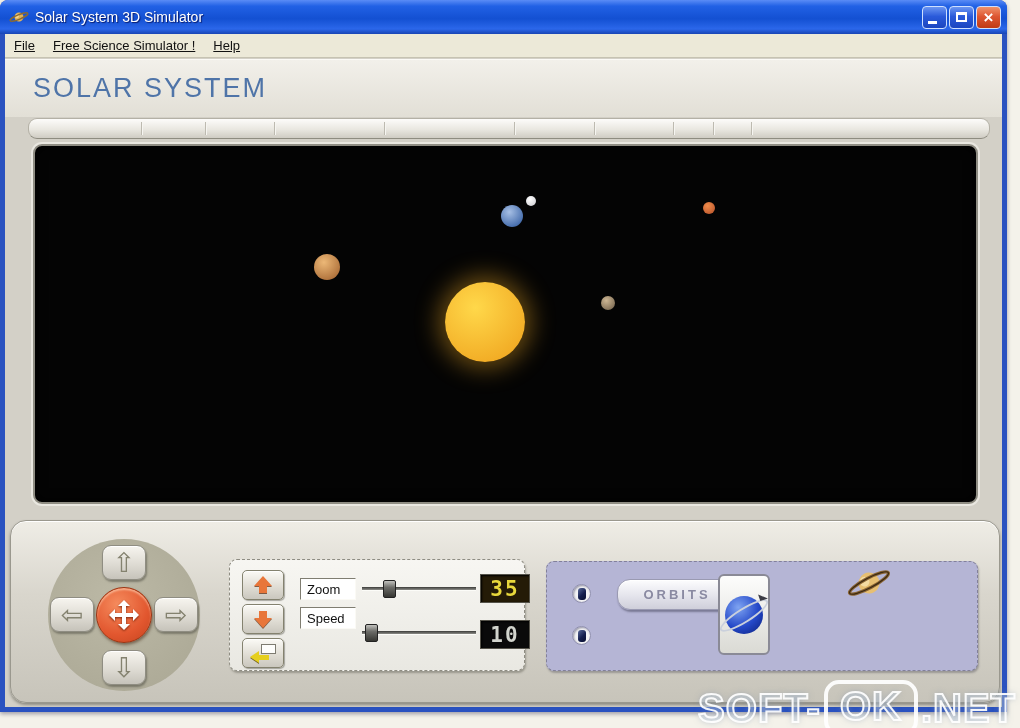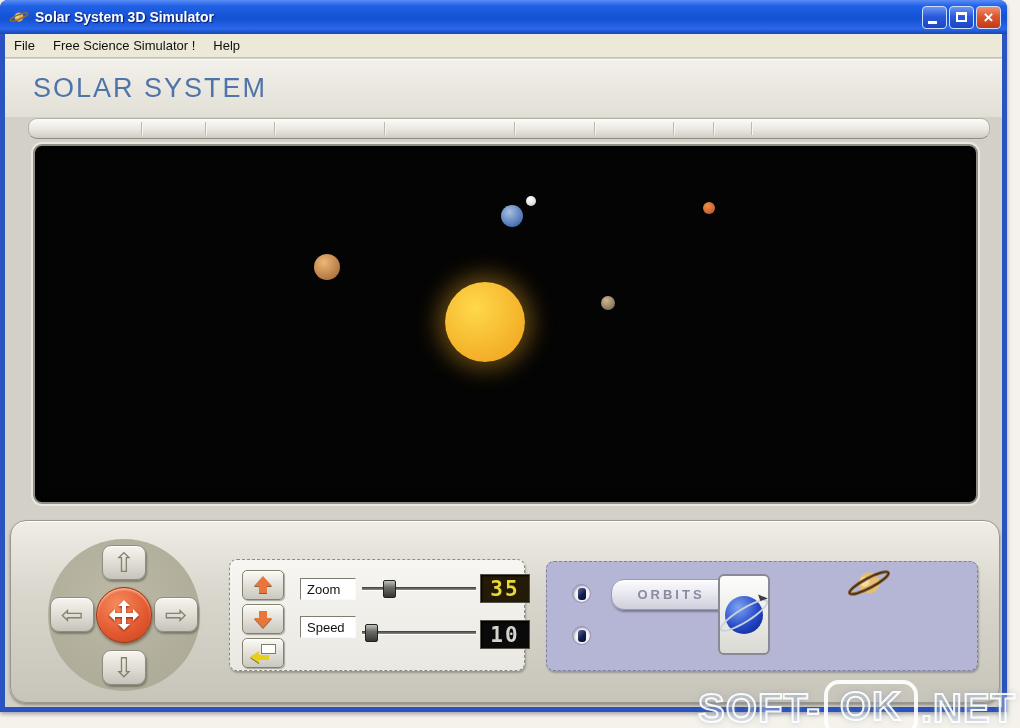--- a/index.html
+++ b/index.html
@@ -7,33 +7,33 @@
   body { background:#f4f2ea; font-family:"Liberation Sans", sans-serif; position:relative; }
 
   
   .window { position:absolute; left:0; top:0; width:1007px; height:712px;
             background:#2a52c0; border-radius:8px 8px 0 0;
             box-shadow:0 2px 4px rgba(0,0,40,.35); }
   .titlebar { position:absolute; left:0; right:0; top:0; height:34px;
               border-radius:8px 8px 0 0; display:flex; align-items:center; padding:0 6px;
               background:linear-gradient(180deg,#5a8cf6 0%,#2161e5 18%,#1350d2 55%,#2b67ea 85%,#1845b4 100%); }
   .app-icon { width:22px; height:16px; margin:0 5px 0 2px; }
-  .title-text { color:#fff; font-size:14px; font-weight:bold; text-shadow:1px 1px 1px rgba(0,0,60,.7); flex:1; }
+  .title-text { color:#fff; font-size:14px; font-weight:normal; text-shadow:1px 1px 1px rgba(0,0,60,.7); flex:1; }
   .winbtns { display:flex; gap:2px; }
   .winbtn { width:25px; height:23px; border-radius:4px; border:1px solid #cfe0ff; position:relative;
             background:linear-gradient(180deg,#6a95f2,#2a5ada 45%,#1c46c0); }
   .winbtn.close { background:linear-gradient(180deg,#f0926a,#dd5632 45%,#c03a14); }
   .glyph-min { position:absolute; left:5px; bottom:4px; width:9px; height:3px; background:#fff; }
   .glyph-max { position:absolute; left:6px; top:5px; width:11px; height:10px; border:2px solid #fff; border-top-width:3px; }
   .glyph-close { position:absolute; inset:0; color:#fff; font-size:17px; font-weight:bold; text-align:center; line-height:21px; }
 
   .win-inner { position:absolute; left:5px; right:5px; top:34px; bottom:5px; background:#d3d0c7; }
 
   .menubar { position:absolute; left:0; right:0; top:0; height:24px; background:#ece9d8;
-             border-bottom:1px solid #c6c3b2; display:flex; align-items:center; font-size:13px; color:#111; }
+             border-bottom:1px solid #c6c3b2; display:flex; align-items:center; font-size:13px; color:#111;text-decoration:underline; }
   .menu-item { padding:2px 9px; cursor:default; }
 
   
   .header { position:absolute; left:0; right:0; top:25px; height:58px;
             background:linear-gradient(180deg,#f2f0ea,#e2dfd6); border-top:1px solid #fbfaf6;
             display:flex; align-items:center; justify-content:space-between; padding:0 28px; }
   .header-left  { font-size:27px; font-weight:normal; letter-spacing:2px; color:#4f74a8; }
   .header-right { font-size:27px; font-weight:bold; letter-spacing:1px; color:#9b9a92; }
 
   .tabstrip { position:absolute; left:23px; top:84px; width:962px; height:21px; border-radius:9px;
@@ -110,21 +110,21 @@
   .lcd-zoom  { background:#241b07; color:#e8d83c; }
   .lcd-speed { background:#0a0a0a; color:#d2d4cd; }
 
   
   .right-panel { position:absolute; left:535px; top:40px; width:432px; height:110px; border-radius:8px;
                  background:#b5b5d5; border:1px dashed #82809a; box-shadow:1px 2px 2px rgba(60,60,70,.35); }
   .led { position:absolute; width:19px; height:19px; border-radius:50%; background:#f4f4f6;
          border:1px solid #8f8fae; box-shadow:inset 1px 1px 2px rgba(60,60,90,.5); }
   .led .pill { position:absolute; left:5px; top:3px; width:8px; height:12px; border-radius:3px;
                background:linear-gradient(135deg,#5a6a9a,#141e4e 55%,#0a1030); }
-  .panel-btn { position:absolute; left:64px; width:120px; height:31px; border-radius:13px;
+  .panel-btn { position:absolute; left:70px; width:120px; height:31px; border-radius:13px;
                background:linear-gradient(180deg,#fdfdfe,#e4e4ec 55%,#cfcfda);
                border:1px solid #9a9ab2; box-shadow:1px 2px 2px rgba(50,50,70,.45), inset 0 1px 0 #fff;
                color:#8a8aa2; font-size:13px; font-weight:bold; letter-spacing:3px;
                display:flex; align-items:center; justify-content:center; }
   .globe-box { position:absolute; left:171px; top:12px; width:52px; height:81px; border-radius:6px;
                background:linear-gradient(180deg,#fdfdfc,#dadad4); border:2px solid #8a8a96;
                display:flex; align-items:center; justify-content:center; }
   .globe { position:relative; width:38px; height:38px; }
   .globe .sphere { position:absolute; inset:0; border-radius:50%;
                    background:radial-gradient(circle at 35% 30%, #7fa4f2, #2448c8 55%, #0a1e78),
@@ -250,21 +250,21 @@
         </div>
         <div class="small-btn" style="top:78px">
           <div class="back-icon" style="--c:#e6cf1e">
               <span class="page"></span>
               <span class="tri"></span>
               <span class="stem"></span>
             </div>
         </div>
 
         <div class="field-label" style="top:18px">Zoom</div>
-        <div class="field-label" style="top:56px">Speed</div>
+        <div class="field-label" style="top:47px">Speed</div>
 
         <div class="slider" style="top:20px">
           <span class="track"></span>
           <span class="handle" style="left: 18%;"></span>
         </div>
         <div class="slider" style="top:64px">
           <span class="track"></span>
           <span class="handle" style="left: 3%;"></span>
         </div>
 

